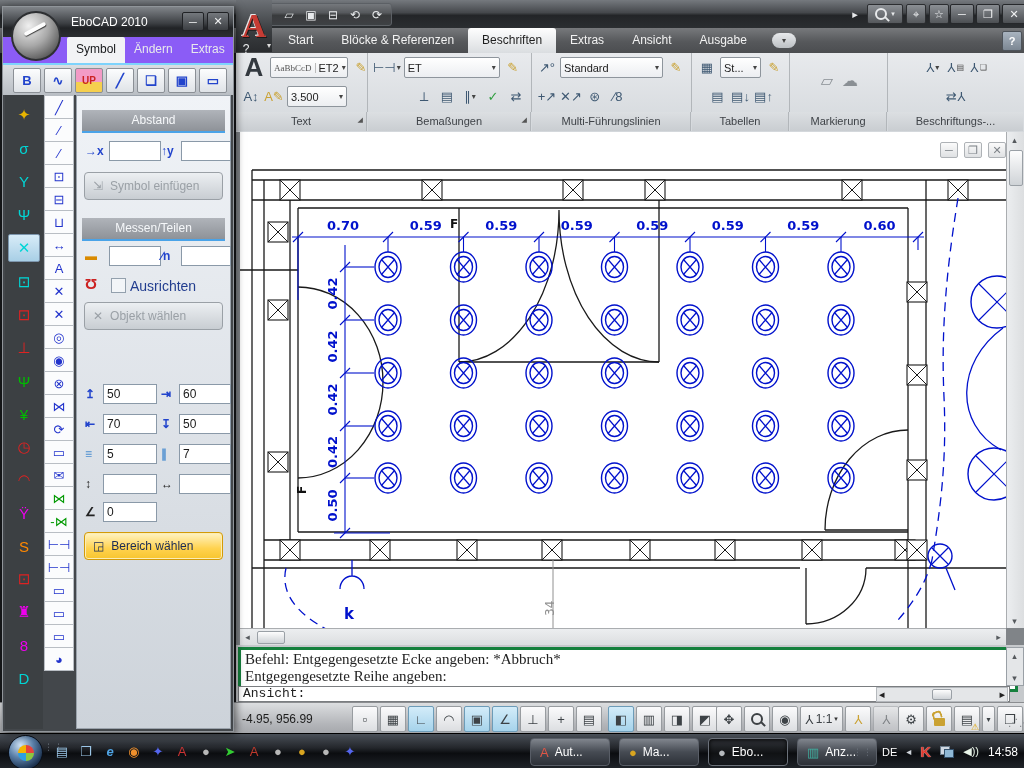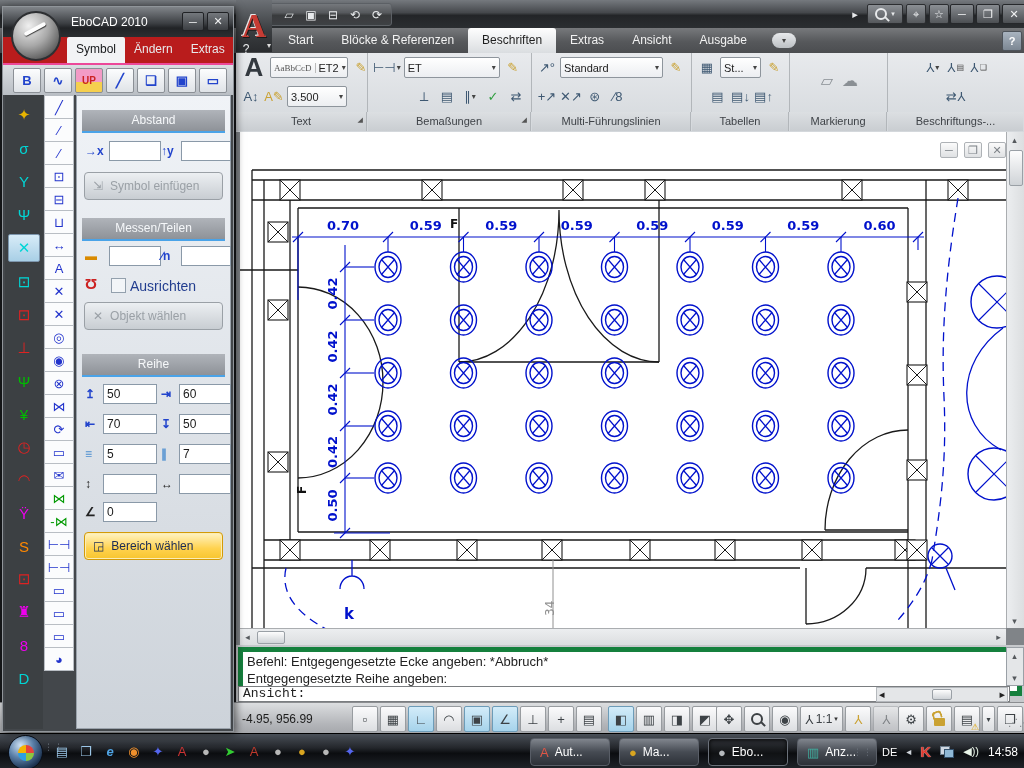--- a/index.html
+++ b/index.html
@@ -67,22 +67,22 @@
     font-size:11px;background:linear-gradient(#fbfbfb,#dfe1e3);border:1px solid #aeb2b6;border-radius:2px}
   .vscroll{position:absolute;left:770px;top:0;width:17px;height:496px;background:linear-gradient(90deg,#eceef0,#dcdee0);
     border-left:1px solid #aaadb0}
   .hscroll{position:absolute;left:4px;top:496px;width:766px;height:16px;background:linear-gradient(#eceef0,#dcdee0);
     border-top:1px solid #aaadb0}
   .sc-arrow{position:absolute;width:15px;height:15px;display:flex;align-items:center;justify-content:center;
     color:#55595d;font-size:9px}
   .sc-thumb{position:absolute;background:linear-gradient(#fdfdfd,#cfd3d7);border:1px solid #9aa0a6;border-radius:2px}
   
   #cmdwin{position:absolute;left:236px;top:645px;width:788px;height:57px;background:#c6c9cc}
-  #cmdhist{position:absolute;left:2px;top:2px;width:766px;height:37px;background:#fff;border:5px solid #15803d;
-    font-family:Liberation Sans, sans-serif;font-size:13px;line-height:17px;padding:1px 4px;white-space:pre;overflow:hidden}
+  #cmdhist{position:absolute;left:2px;top:2px;width:766px;height:37px;background:#fff;border:3px solid #15803d;
+    font-family:Liberation Serif, serif;font-size:15px;line-height:17px;padding:1px 4px;white-space:pre;overflow:hidden}
   #cmdvs{position:absolute;left:770px;top:2px;width:16px;height:37px;background:#e4e6e8;border:1px solid #9aa0a6}
   #cmdin{position:absolute;left:2px;top:41px;width:766px;height:14px;background:#fff;border:1px solid #7a7d80;
     font-family:"Liberation Mono",monospace;font-size:13px;line-height:14px;padding-left:4px}
   #cmdhs{position:absolute;left:640px;top:42px;width:126px;height:13px;display:flex;align-items:center;gap:2px;
     background:#e4e6e8;border:1px solid #b5b9bd;justify-content:space-between;padding:0 2px}
   
   #statusbar{position:absolute;left:0;top:702px;width:1024px;height:31px;
     background:linear-gradient(#dcdee0,#b2b4b8 70%,#a5a7ab);border-top:1px solid #8b8d90}
   #coords{position:absolute;left:242px;top:9px;font-size:12px;color:#1d1d1d}
   .sb-group{position:absolute;top:3px;display:flex;gap:2px}
@@ -131,22 +131,22 @@
   #eb-title{position:absolute;left:0;top:0;right:0;height:30px;
     background:linear-gradient(#808489,#3b3e42 55%,#212326 70%,#2b2e31)}
   #eb-title .t{position:absolute;left:68px;top:8px;color:#fff;font-size:12px}
   #eb-win{position:absolute;right:4px;top:5px;display:flex;gap:3px}
   .eb-wb{width:20px;height:17px;display:flex;align-items:center;justify-content:center;color:#f2f3f4;font-size:11px;
     background:linear-gradient(#74787d,#3c3f43);border:1px solid #202225;border-radius:2px}
   #eb-logo{position:absolute;left:8px;top:4px;width:46px;height:46px;border-radius:50%;z-index:11;
     background:radial-gradient(circle at 34% 28%,#f0f0f0,#a8a8a8 45%,#4e4e4e 85%);border:2px solid #2d2f32}
   #eb-logo .brush{position:absolute;left:10px;top:14px;width:24px;height:4px;background:#fdfdfd;border-radius:2px;
     transform:rotate(-28deg);box-shadow:0 1px 1px #333}
-  #eb-tabs{position:absolute;left:0;top:30px;right:0;height:26px;background:#b91c1c;display:flex;
-    padding-left:64px;border-bottom:2px solid #ec4899}
+  #eb-tabs{position:absolute;left:0;top:30px;right:0;height:26px;background:#8b5cf6;display:flex;
+    padding-left:64px;border-bottom:2px solid #7dd3fc}
   .eb-tab{padding:0 9px;line-height:24px;color:#e8eaec;font-size:12px}
   .eb-tab.active{background:#f2f3f5;color:#16181a;border-radius:2px 2px 0 0}
   #eb-toolbar{position:absolute;left:0;top:58px;right:0;height:30px;
     background:linear-gradient(#dadee2,#b9bec4);display:flex;gap:3px;align-items:center;padding-left:10px}
   .eb-tb{width:26px;height:23px;display:flex;align-items:center;justify-content:center;border-radius:2px;
     background:linear-gradient(#fcfdfe,#dfe3e7);border:1px solid #8b9096;color:#2244cc;font-weight:bold;font-size:13px}
   .eb-tb.accent{background:linear-gradient(#f39bc6 58%,#f5cf4e 58%);color:#cc2222;font-size:10px}
   #eb-dark{position:absolute;left:2px;top:88px;width:38px;bottom:2px;background:#3c4043}
   .eb-dk{width:30px;height:26px;margin:7px auto 0;display:flex;align-items:center;justify-content:center;font-size:15px}
   .eb-dk.sel{background:linear-gradient(#d8ecf8,#a8cfe6);border:1px solid #7d96ad;border-radius:2px}
@@ -752,21 +752,20 @@
     <span class="eb-fi" style="left:84px;top:153px">∕n</span>
     <div class="eb-field" style="left:104px;top:150px;width:42px"></div>
     <span class="eb-fi red rot180" style="left:8px;top:180px;font-size:15px">Ω</span>
     <div class="eb-check" style="left:34px;top:182px"></div>
     <span class="eb-lbl" style="left:53px;top:182px">Ausrichten</span>
     <div class="eb-btn" style="top:206px">
       <span>✕</span>
       <span>Objekt wählen</span>
     </div>
 
-    <div class="eb-hdr" style="top:258px">Reihe</div>
     <span class="eb-fi" style="left:8px;top:291px">↥</span>
     <div class="eb-field" style="left:26px;top:288px;width:46px">50</div>
     <span class="eb-fi" style="left:84px;top:291px">⇥</span>
     <div class="eb-field" style="left:102px;top:288px;width:44px">60</div>
     <span class="eb-fi" style="left:8px;top:321px">⇤</span>
     <div class="eb-field" style="left:26px;top:318px;width:46px">70</div>
     <span class="eb-fi" style="left:84px;top:321px">↧</span>
     <div class="eb-field" style="left:102px;top:318px;width:44px">50</div>
     <span class="eb-fi" style="left:8px;top:351px;color:#4d8fd0">≡</span>
     <div class="eb-field" style="left:26px;top:348px;width:46px">5</div>

